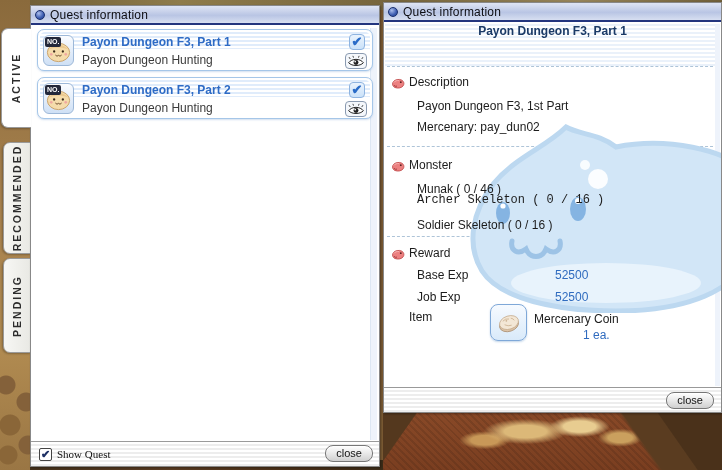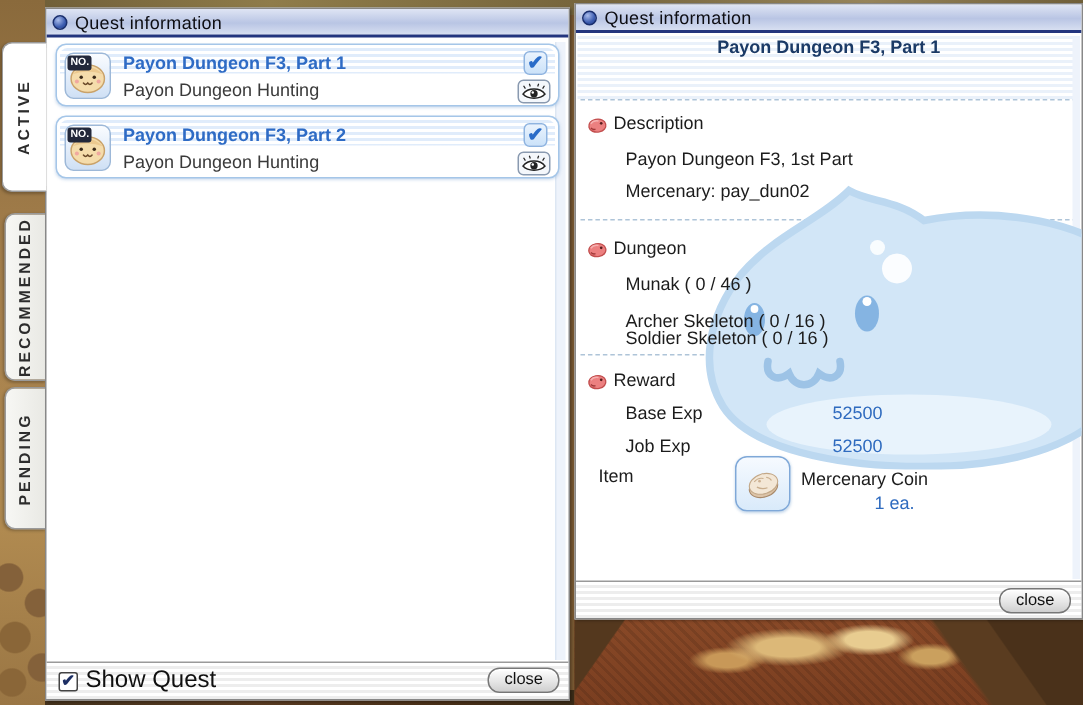--- a/index.html
+++ b/index.html
@@ -68,21 +68,21 @@
   .qsub{position:absolute;left:44px;top:23px;font-size:12px;color:#3a3a3a;}
   .qcheck{position:absolute;right:7px;top:4px;width:16px;height:16px;border-radius:4px;
     background:linear-gradient(180deg,#eaf3fd,#cbe2f9);border:1px solid #8fb4e0;
     font-size:13px;font-weight:bold;color:#2a6cc8;line-height:14px;text-align:center;}
   .qeye{position:absolute;right:5px;top:23px;width:22px;height:16px;border-radius:4px;
     background:#f4f7fb;border:1px solid #8a9ab0;display:flex;align-items:center;justify-content:center;}
   .left-footer{position:absolute;left:0;right:0;bottom:0;height:25px;border-top:1px solid #9a9a9a;
     display:flex;align-items:center;padding-left:8px;}
   .cbx{width:13px;height:13px;border:1px solid #444;background:#fff;border-radius:2px;
     font-size:11px;font-weight:bold;color:#1d2f64;line-height:11px;text-align:center;flex:0 0 auto;}
-  .footer-label{font-size:16px;color:#101010;margin-left:5px;}
+  .footer-label{font-size:11px;color:#101010;margin-left:5px;font-family:Liberation Serif, serif;}
   .left-footer .btn-close{right:6px;bottom:4px;}
 
   
   .tab{position:absolute;display:flex;align-items:center;justify-content:center;
     border:1px solid #9a9a9a;border-radius:7px 0 0 7px;cursor:pointer;}
   .tab-label{transform:rotate(-90deg);white-space:nowrap;font-size:10.5px;font-weight:bold;
     letter-spacing:2px;color:#2c2c2c;}
   .tab-on{left:1px;top:28px;width:30px;height:100px;background:#fff;border-right:none;z-index:6;
     box-shadow:-1px 1px 2px rgba(0,0,0,.25);}
   .tab-off{left:3px;width:28px;background:linear-gradient(90deg,#f7f7f4,#e9e9e4);z-index:1;
@@ -234,40 +234,40 @@
   <div class="r-row" style="left:33px;top:117px;">Mercenary: pay_dun02</div>
 
   <div class="dashsep" style="top:143px;"></div>
 
   <svg class="r-bullet" style="left:7px;top:158px;" viewBox="0 0 14 11">
     <path d="M4,9.5 C1.5,8.5 0.8,5.5 2.5,3.5 C4,1.5 8,0.8 10.5,2 C13,3.2 13.6,6 12,8 C10.5,10 6.8,10.6 4,9.5Z" fill="#ec8080" stroke="#c24e4e" stroke-width="0.9"></path>
     <path d="M2.8,4.5 C3.8,3 6,2.2 8,2.6" stroke="#f6b0b0" stroke-width="1" fill="none"></path>
     <circle cx="9.8" cy="4.2" r="0.9" fill="#5a1f1f"></circle>
     <path d="M3,7.4 q1.5,1.4 3,0.7" stroke="#a03838" stroke-width="0.9" fill="none"></path>
   </svg>
-  <div class="r-row" style="left:25px;top:155px;">Dungeon</div>
+  <div class="r-row" style="left:25px;top:155px;">Monster</div>
   <div class="r-row" style="left:33px;top:179px;text-align:center;">Munak ( 0 / 46 )</div>
-  <div class="r-row" style="left:33px;top:204px;">Archer Skeleton ( 0 / 16 )</div>
+  <div class="r-row" style="left:33px;top:190px;font-family:Liberation Mono, monospace;">Archer Skeleton ( 0 / 16 )</div>
   <div class="r-row" style="left:33px;top:215px;">Soldier Skeleton ( 0 / 16 )</div>
 
   <div class="dashsep" style="top:233px;"></div>
 
   <svg class="r-bullet" style="left:7px;top:246px;" viewBox="0 0 14 11">
     <path d="M4,9.5 C1.5,8.5 0.8,5.5 2.5,3.5 C4,1.5 8,0.8 10.5,2 C13,3.2 13.6,6 12,8 C10.5,10 6.8,10.6 4,9.5Z" fill="#ec8080" stroke="#c24e4e" stroke-width="0.9"></path>
     <path d="M2.8,4.5 C3.8,3 6,2.2 8,2.6" stroke="#f6b0b0" stroke-width="1" fill="none"></path>
     <circle cx="9.8" cy="4.2" r="0.9" fill="#5a1f1f"></circle>
     <path d="M3,7.4 q1.5,1.4 3,0.7" stroke="#a03838" stroke-width="0.9" fill="none"></path>
   </svg>
   <div class="r-row" style="left:25px;top:243px;text-align:center;">Reward</div>
 
   <div class="r-row" style="left:33px;top:265px;">Base Exp</div>
   <div class="r-row r-value" style="left:130px;top:265px;">52500</div>
   <div class="r-row" style="left:33px;top:287px;">Job Exp</div>
   <div class="r-row r-value" style="left:130px;top:287px;">52500</div>
-  <div class="r-row" style="left:15px;top:307px;">Item</div>
+  <div class="r-row" style="left:25px;top:307px;">Item</div>
 
   <div class="item-iconbox">
     <svg width="30" height="30" viewBox="0 0 34 34">
       <ellipse cx="17" cy="19" rx="11" ry="7.5" transform="rotate(-18 17 19)" fill="#dcc4a8" stroke="#a8896a" stroke-width="0.8"></ellipse>
       <ellipse cx="17" cy="16.5" rx="11" ry="7.5" transform="rotate(-18 17 16.5)" fill="#f3e7d6" stroke="#c3a888" stroke-width="0.8"></ellipse>
       <path d="M10,15 q3,-3.5 7,-2.5 M12,19 q4,2 8,0.5 M19,11.5 q3,0.5 4,2.5" fill="none" stroke="#c9ae8e" stroke-width="0.9"></path>
       <circle cx="14" cy="14.5" r="1" fill="#cdb294"></circle>
     </svg>
   </div>
   <div class="r-row" style="left:150px;top:309px;">Mercenary Coin</div>

